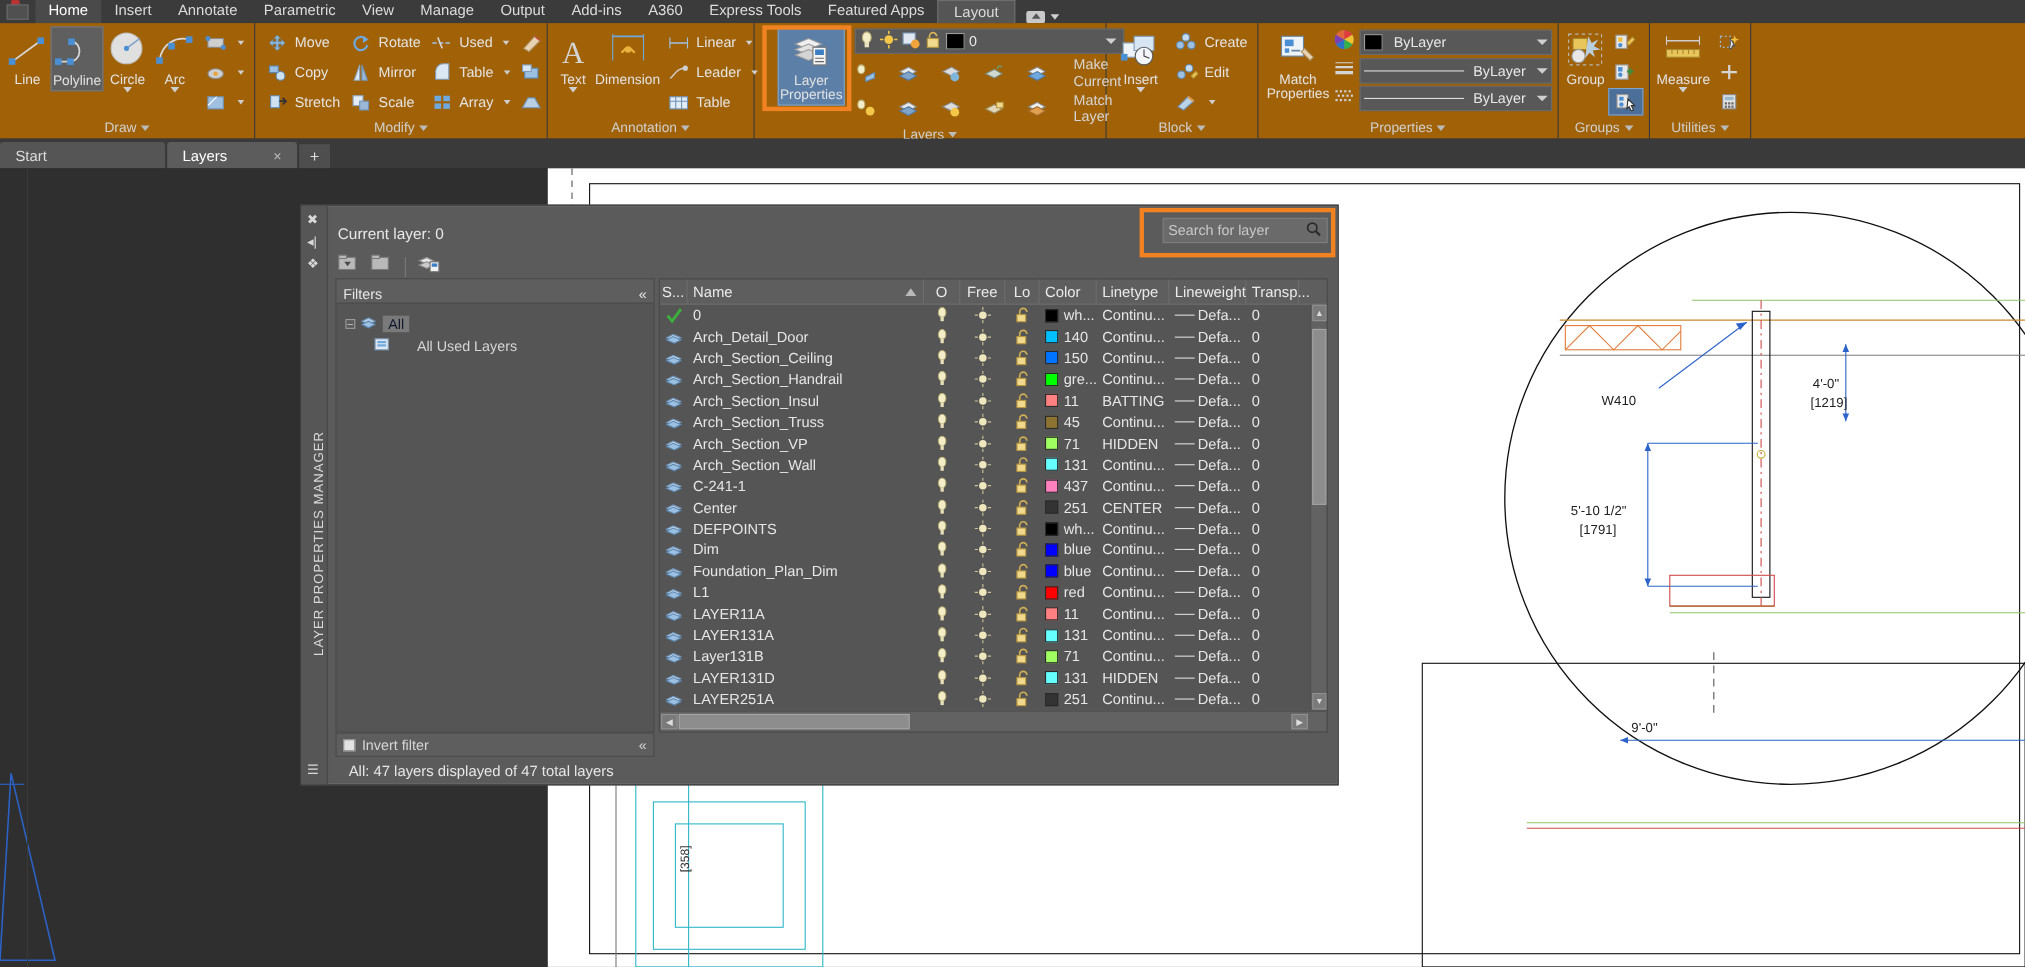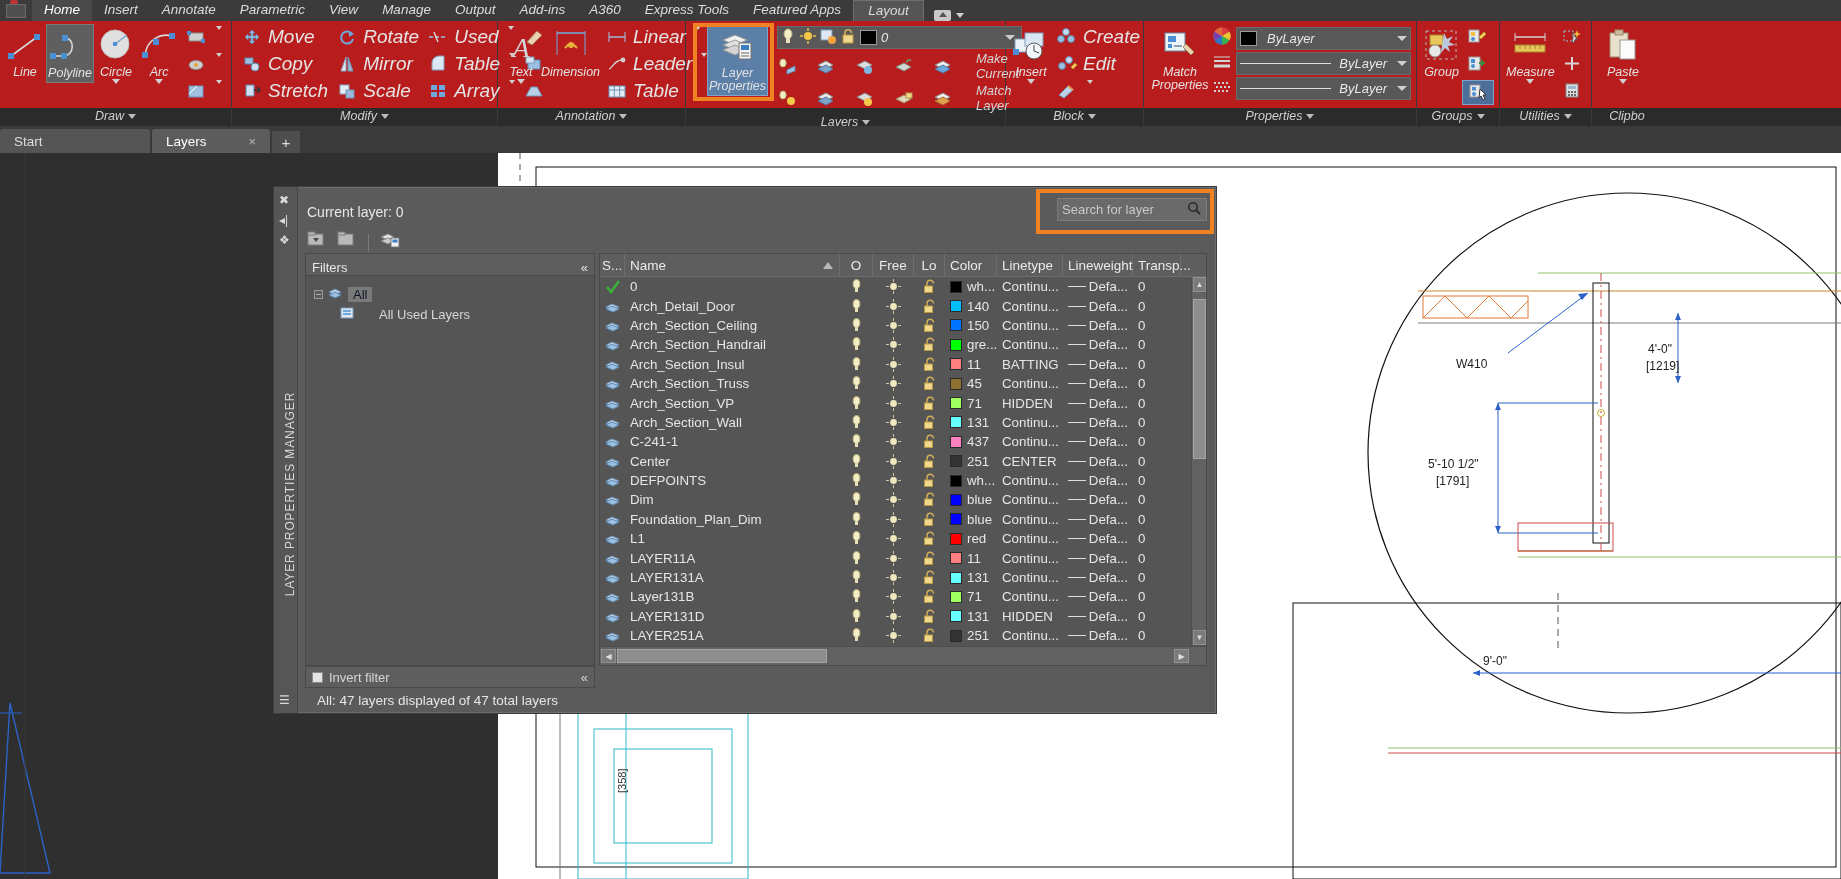--- a/index.html
+++ b/index.html
@@ -6,21 +6,21 @@
   html,body {
     width:1841px; height:879px; overflow:hidden;
     background:#2b2b2b;
     font-family:"Liberation Sans", sans-serif;
     color:#d6d6d6;
     -webkit-font-smoothing:antialiased;
   }
   #app { position:relative; width:1841px; height:879px; }
 
   
-  .ribbon { position:absolute; left:0; top:0; width:1841px; height:108px; background:#b91c1c;font-style:italic; }
+  .ribbon { position:absolute; left:0; top:0; width:1841px; height:126px; background:#a16207; }
   .tabbar { position:absolute; left:0; top:0; height:21px; width:100%;
             background:#3b3b3b; display:flex; align-items:flex-end; }
   .qat { width:32px; height:21px; background:#3b3b3b; position:relative; }
   .qat::after{content:"";position:absolute;left:6px;top:4px;width:18px;height:12px;border:1px solid #6a6a6a;background:#505050;}
   .qat::before{content:"";position:absolute;left:10px;top:0px;width:8px;height:5px;background:#b33;border-radius:2px;}
   .tab { padding:2px 12px 3px; font-size:13.5px; color:#dcdcdc; line-height:17px;
          white-space:nowrap; cursor:default; }
   .tab.active { background:#4a4a4a; color:#fff; border-top-left-radius:3px; border-top-right-radius:3px; }
   .tab.layout-tab { background:#555; border:1px solid #6e6e6e; border-bottom:none; padding:1px 14px 2px; }
   .tabglyph { margin-left:10px; display:flex; align-items:center; gap:5px; }
@@ -36,22 +36,22 @@
                  line-height:19px; display:flex; align-items:center; justify-content:center; gap:4px;}
   .panel-title .caret{border-top-color:#bbb;}
 
   .bigbtn { width:52px; display:flex; flex-direction:column; align-items:center;
             padding:2px 1px; font-size:12.5px; color:#e2e2e2; text-align:center; cursor:default;}
   .bigbtn.wide { width:68px; }
   .bigbtn.sel { background:#5f5f5f; border:1px solid #7a7a7a; }
   .bigbtn .ic { height:40px; display:flex; align-items:center; justify-content:center; }
   .bigbtn .lbl { line-height:13px; }
   .smallcol { display:flex; flex-direction:column; gap:2px; padding-top:2px;}
-  .smallbtn { display:flex; gap:5px; height:25px; padding:0 4px;
-              font-size:19px; color:#e4e4e4; white-space:nowrap; cursor:default;}
+  .smallbtn { display:flex; align-items:center; gap:5px; height:25px; padding:0 4px;
+              font-size:13px; color:#e4e4e4; white-space:nowrap; cursor:default;}
   .smallbtn .ic { width:22px; height:21px; display:flex; align-items:center; justify-content:center; flex:0 0 22px;}
   .dd { width:0;height:0;border-left:3.5px solid transparent;border-right:3.5px solid transparent;
         border-top:4.5px solid #cfcfcf; margin-left:4px; }
 
   
   .layercombo { display:flex; align-items:center; gap:4px; background:#585858;
                 border:1px solid #6b6b6b; height:23px; width:245px; padding:0 2px;
                 font-size:13px; color:#e8e8e8; }
   .swatch { width:17px; height:15px; background:#000; border:1px solid #9a9a9a; display:inline-block;}
   .layerrow2 { display:flex; align-items:center; gap:16px; }
@@ -796,38 +796,20 @@
                 </span>
               </div>
           </div>
         </div>
         <div class="panel-title">
             <span>Utilities</span>
             <span class="caret"></span>
           </div>
       </div>
 
-      <div class="panel" style="width:70px;border-right:none;">
-        <div class="panel-body">
-          <div class="bigbtn">
-            <span class="ic">
-                <svg width="36" height="34">
-                  <rect x="5" y="4" width="18" height="24" fill="#e9e0cc" stroke="#9a8b6c"></rect>
-                  <rect x="10" y="1" width="8" height="5" fill="#c9bda0" stroke="#9a8b6c"></rect>
-                  <rect x="15" y="11" width="15" height="19" fill="#fbfbfb" stroke="#9a9a9a"></rect>
-                </svg>
-              </span>
-            <span class="lbl">Paste</span>
-            <span class="caret"></span>
-          </div>
-        </div>
-        <div class="panel-title">
-            <span>Clipbo</span>
-          </div>
-      </div>
 
     </div>
   </div>
 
   <div class="tabstrip">
     <div class="dtab start" style="width:150px">
       <span>Start</span>
     </div>
     <div class="dtab active" style="width:118px;justify-content:space-between;">
       <span>Layers</span>

